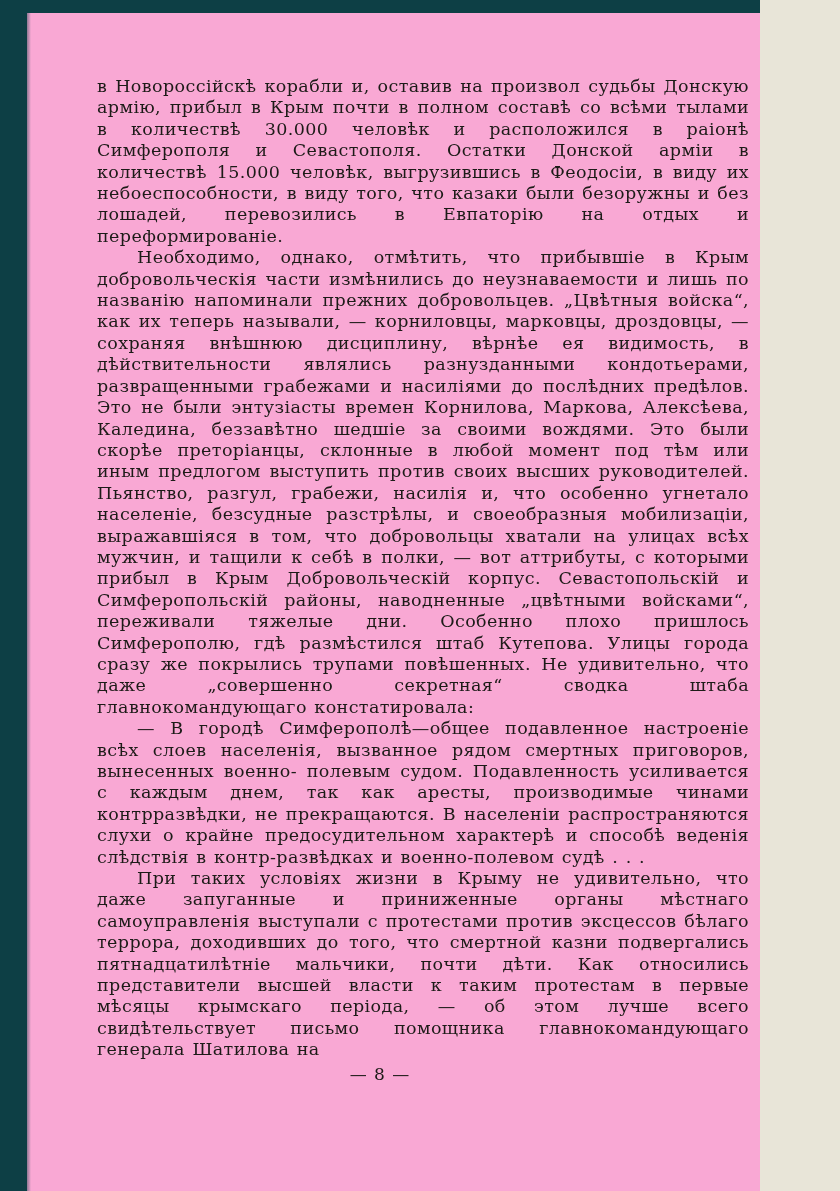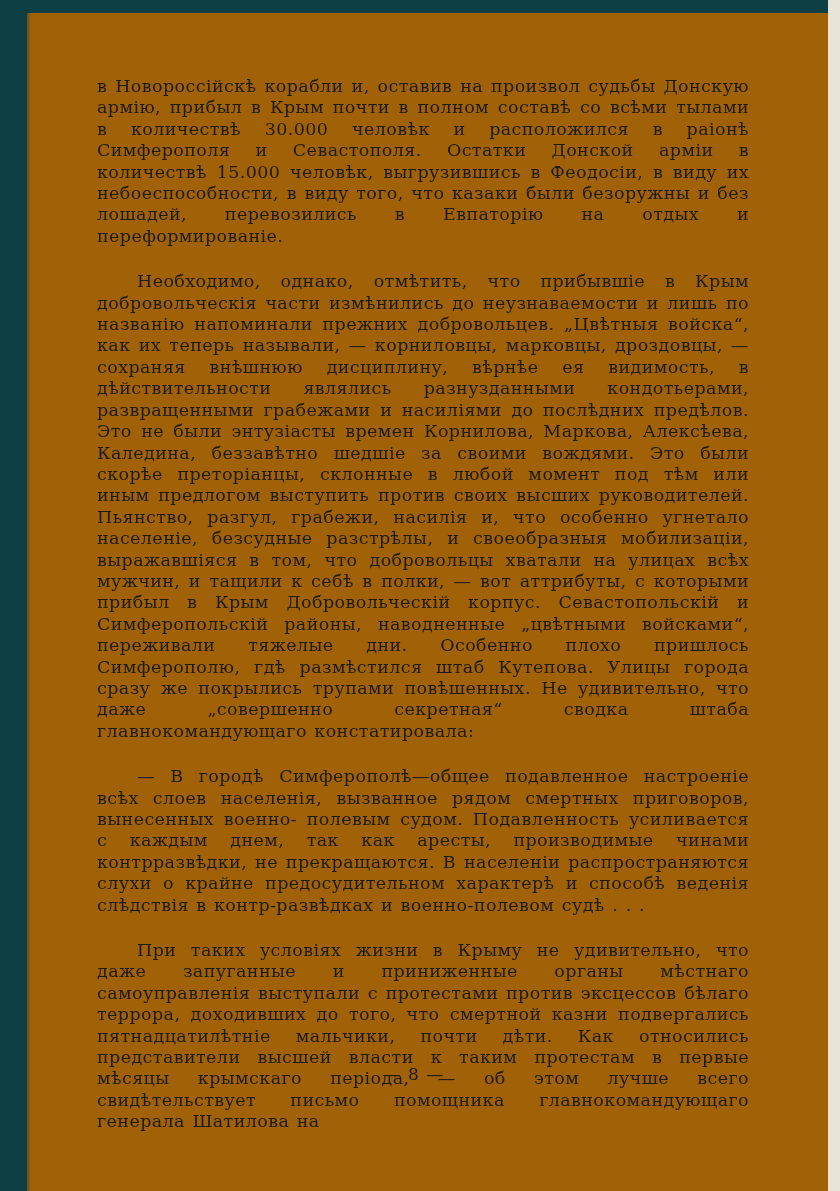--- a/index.html
+++ b/index.html
@@ -2,23 +2,23 @@
 <html><head>
 <meta charset="utf-8">
 <style>
   html, body {
     margin: 0;
     padding: 0;
     background: #e8e5d8;
   }
   .scan {
     position: relative;
-    width: 828px;
+    width: 760px;
     height: 1191px;
-    background: #a16207;
+    background: #f9a8d4;
     overflow: hidden;
   }
   .edge-top {
     position: absolute;
     top: 0; left: 0;
     width: 100%;
     height: 13px;
     background: #0d3f45;
   }
   .edge-left {
@@ -47,21 +47,20 @@
     text-align: justify;
     letter-spacing: 0.4px;
     word-spacing: 1.5px;
   }
   .text-block p {
     margin: 0;
     padding: 0;
   }
   .text-block p.indent {
     text-indent: 40px;
-    margin-top: 24px;
   }
   .pagenum {
     position: absolute;
     left: 0;
     right: 0;
     top: 1064px;
     text-align: center;
     font-family: "DejaVu Serif", "Liberation Serif", serif;
     font-size: 17px;
     letter-spacing: 1px;

